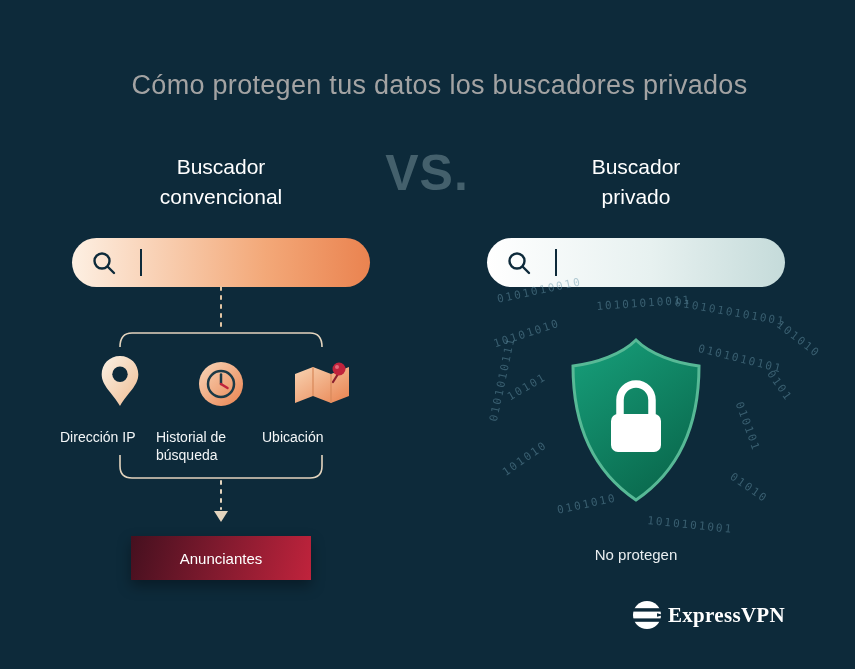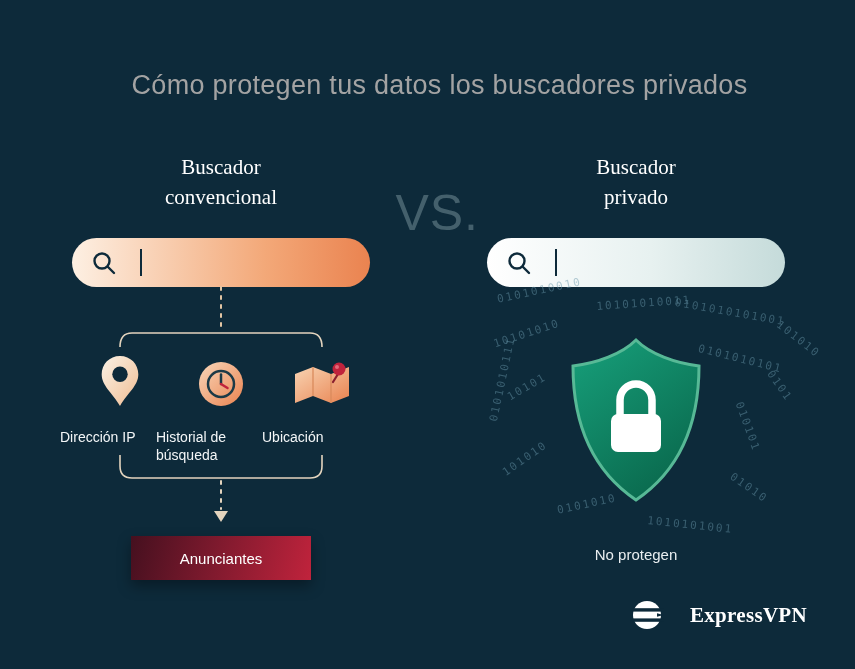--- a/index.html
+++ b/index.html
@@ -11,28 +11,28 @@
     font-family:"Liberation Sans", sans-serif;
     color:#ffffff;
   }
   .page-title{
     position:absolute;top:58px;left:0;width:855px;
     text-align:center;font-size:27px;font-weight:500;
     letter-spacing:.3px;color:#a3a3a3;margin:12px;
   }
   .col-heading{
     position:absolute;top:152px;width:250px;
-    text-align:center;font-size:21px;line-height:30px;font-weight:500;font-family:Liberation Serif, serif;
+    text-align:center;font-size:21px;line-height:30px;font-weight:500;
   }
   .col-heading.left{left:96px;}
   .col-heading.right{left:511px;}
   .vs{
     position:absolute;top:144px;left:375px;width:104px;
-    text-align:right;font-size:50px;font-weight:400;
-    letter-spacing:1px;color:#44606c;margin-top:40px;
+    text-align:center;font-size:50px;font-weight:700;
+    letter-spacing:1px;color:#44606c;
   }
   .searchbar{
     position:absolute;top:238px;width:298px;height:49px;
     border-radius:25px;display:flex;align-items:center;
   }
   .searchbar.conventional{
     left:72px;
     background:linear-gradient(90deg,#fdf0e3 0%,#f3a878 65%,#ea8350 100%);
   }
   .searchbar.private{
@@ -70,21 +70,21 @@
   }
   .bin{
     position:absolute;
     font-family:"DejaVu Sans Mono", monospace;
     font-size:11px;letter-spacing:2px;
     color:rgba(105,150,170,.48);
     white-space:nowrap;transform-origin:left top;
   }
   .brand{
     position:absolute;left:632px;top:599px;height:32px;
-    display:flex;align-items:center;gap:26px;
+    display:flex;align-items:center;gap:4px;
   }
   .brand-name{
     font-family:"Liberation Serif", serif;
     font-size:21px;font-weight:600;color:#ffffff;letter-spacing:.3px;
   }
 </style>
 </head>
 <body>
 
 <div class="canvas">

